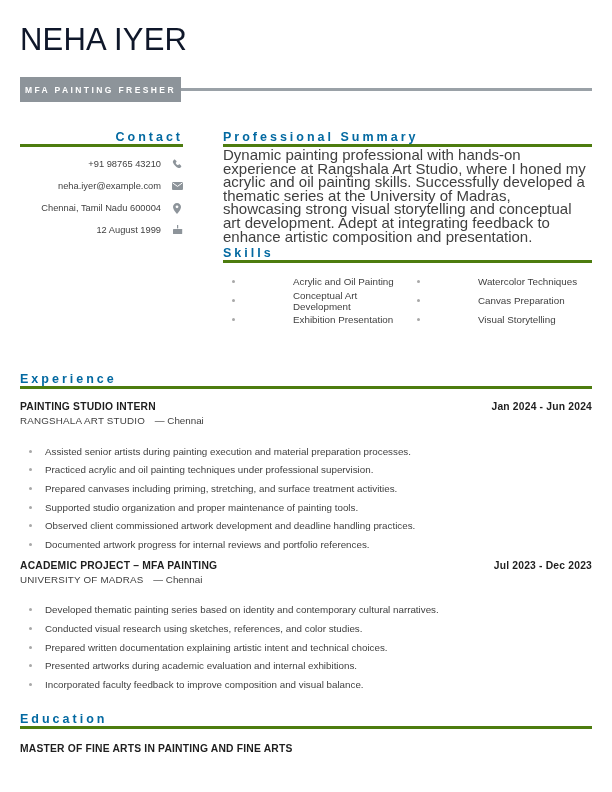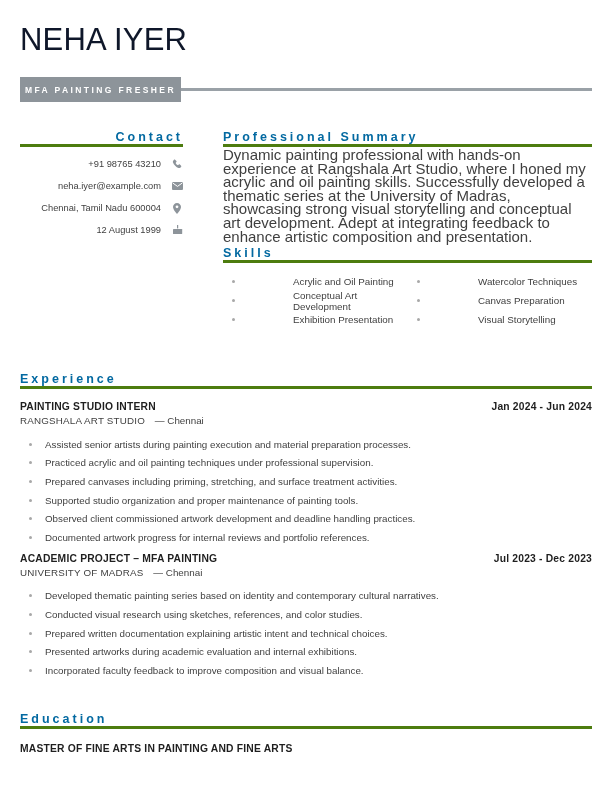--- a/index.html
+++ b/index.html
@@ -63,21 +63,21 @@
   .experience{position:absolute;left:20px;top:372px;width:572px;}
   .job1{margin-top:12px;}
   .job2{margin-top:6px;}
   .job-header{
     display:flex;justify-content:space-between;align-items:flex-end;
     font-size:10.3px;font-weight:bold;color:#1f1f1f;letter-spacing:0.2px;
   }
   .job-org{font-size:9.8px;color:#3f3f3f;margin-top:3px;}
   .job-org .org-name{letter-spacing:0.2px;}
   .job-org .org-loc{margin-left:7px;}
-  .job-bullets{margin-top:9px;margin-bottom:0;}
+  .job-bullets{margin-top:16px;margin-bottom:0;}
   .exp-item{display:flex;align-items:center;height:18.6px;font-size:9.8px;}
 
   
   .education{position:absolute;left:20px;top:712px;width:572px;}
   .degree{margin-top:14px;font-weight:bold;font-size:10.3px;color:#1f1f1f;letter-spacing:0.2px;}
 </style>
 </head>
 <body>
 
 <div class="page">

